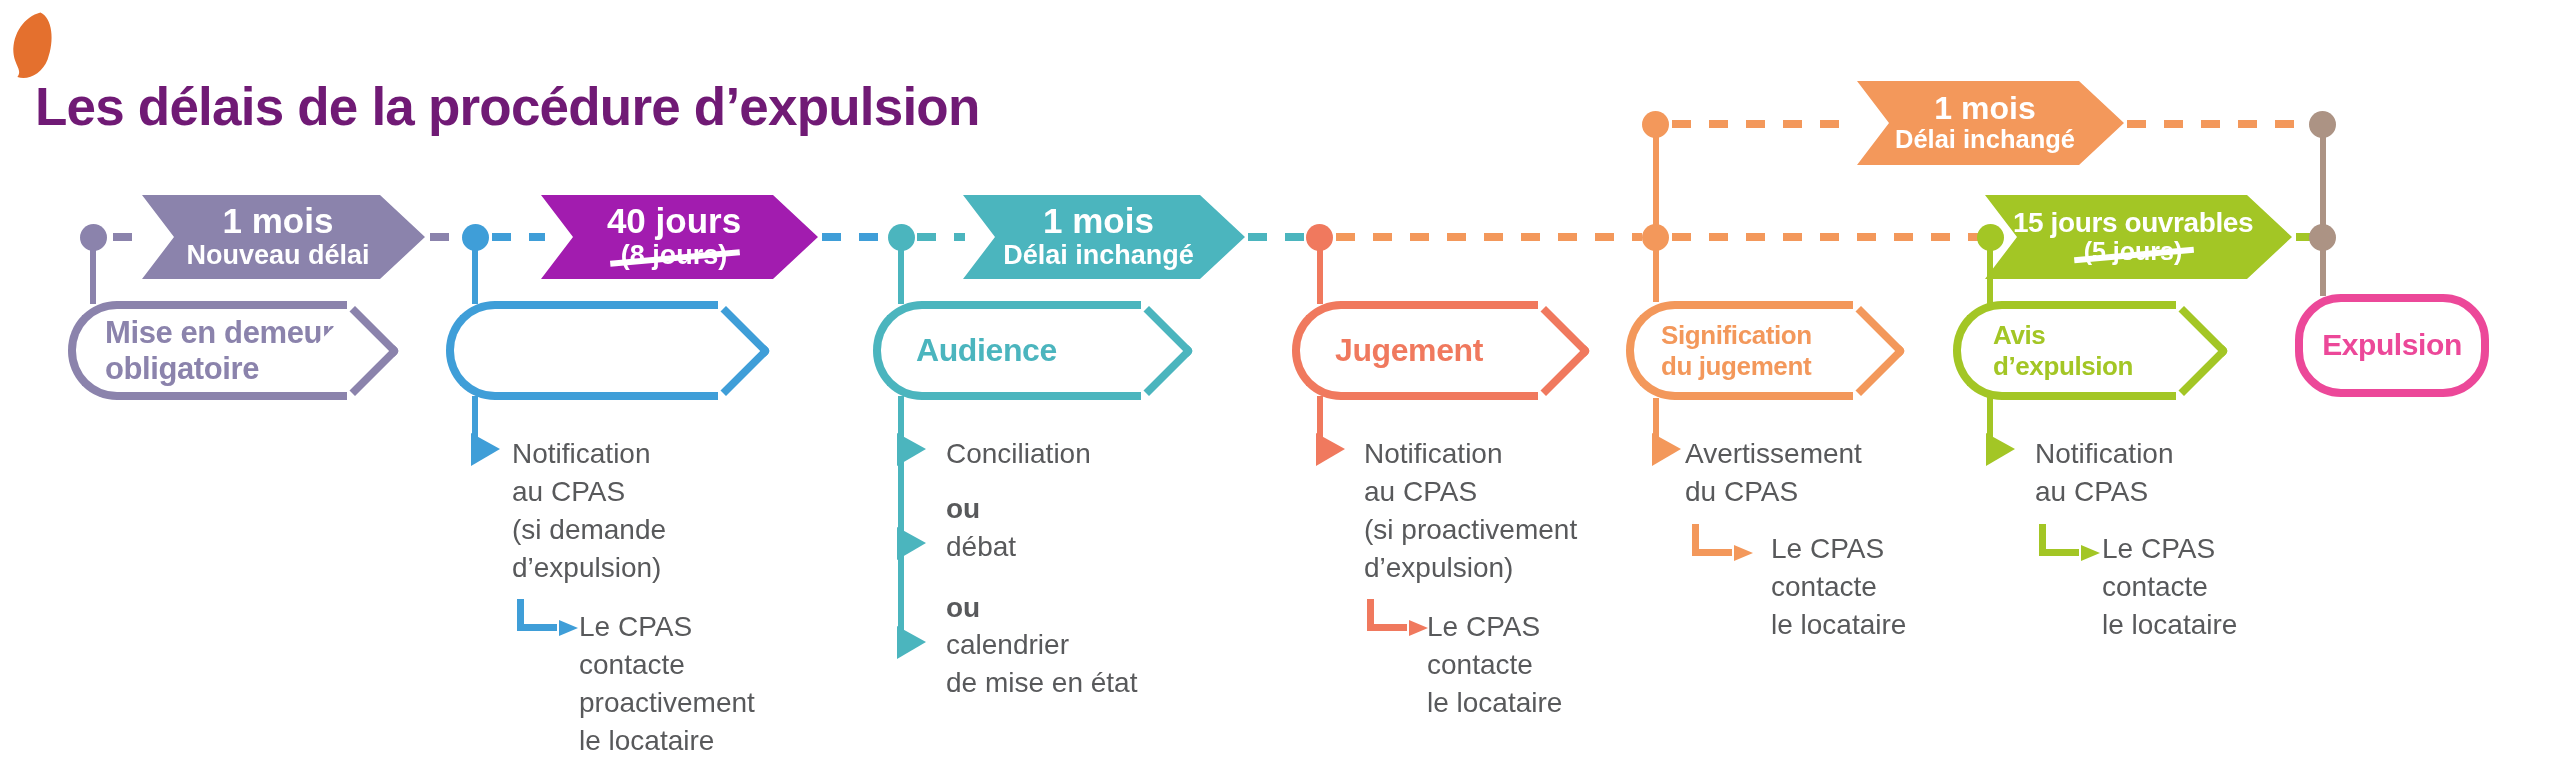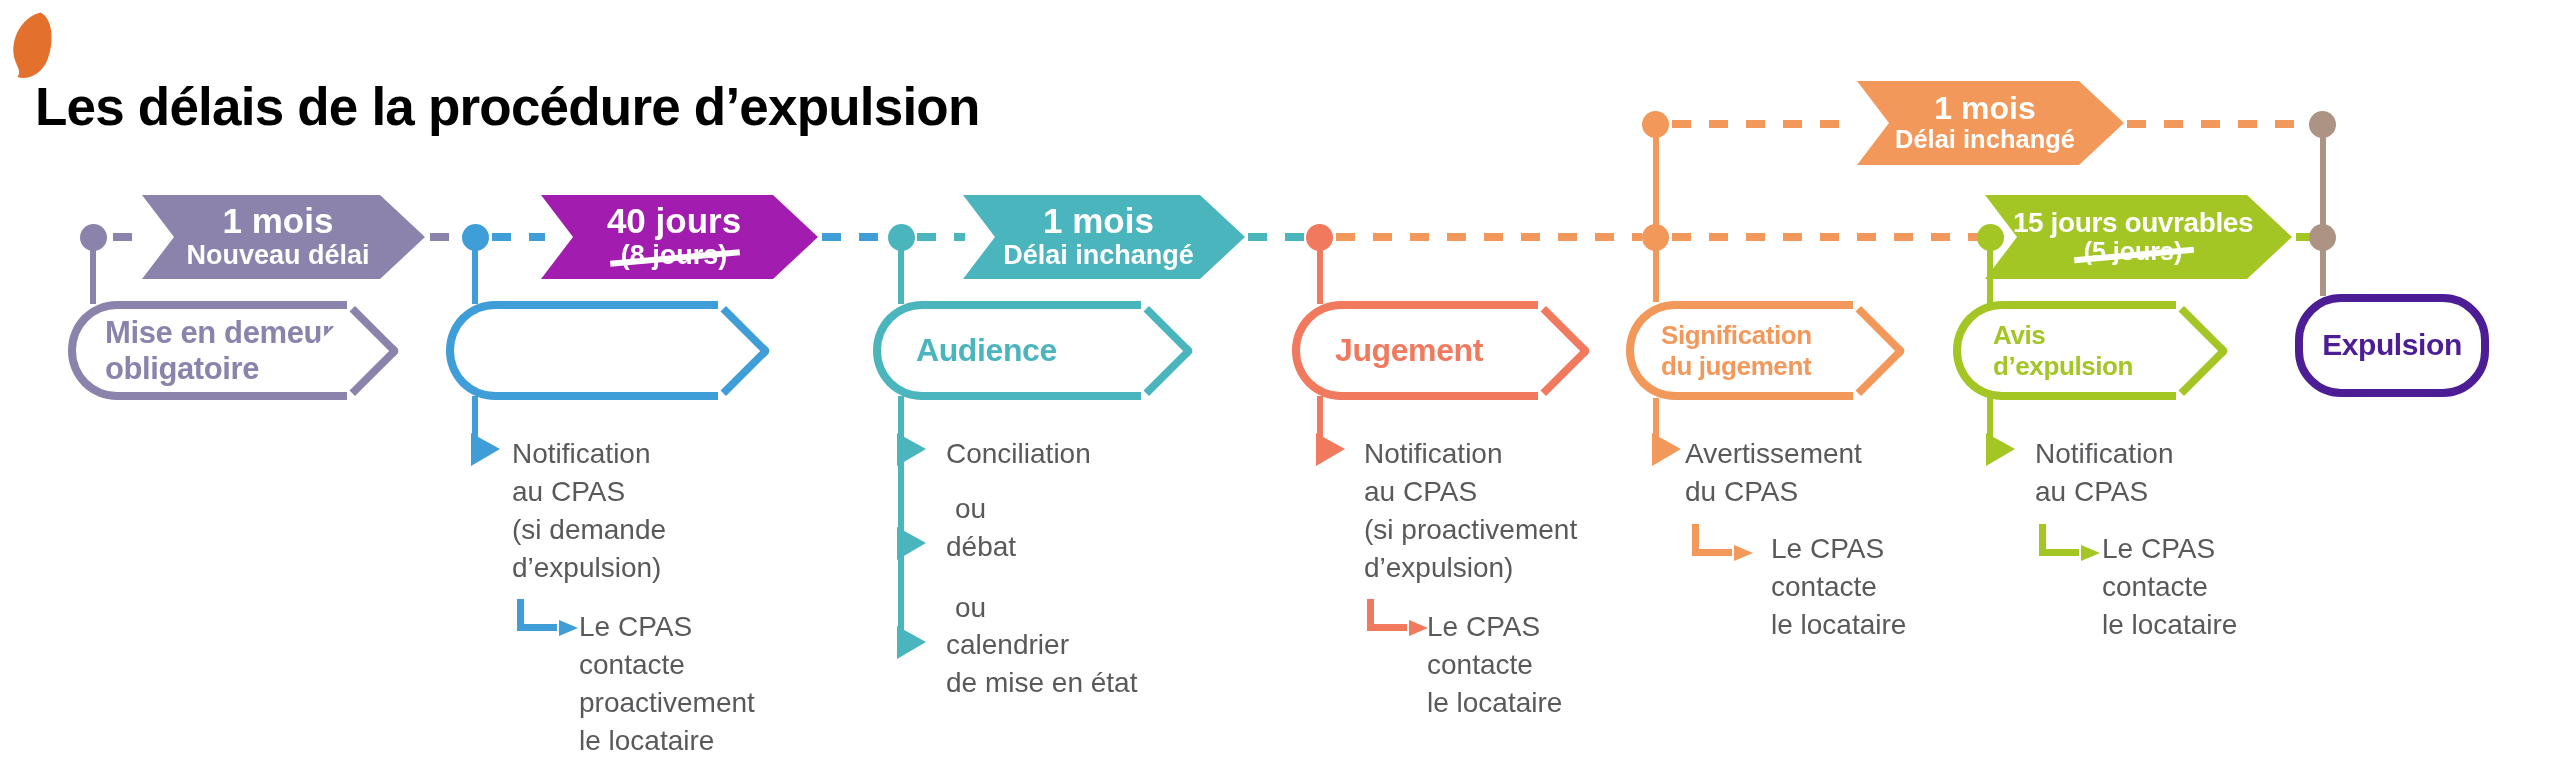--- a/index.html
+++ b/index.html
@@ -38,36 +38,36 @@
             border-top-right-radius:4.8px;box-sizing:border-box;}
   .box .label{font-weight:bold;font-size:32px;line-height:1.16;letter-spacing:-0.4px;white-space:nowrap;}
   .box.roundbox{border-right:8px solid currentColor;border-radius:46px;
                 padding-left:0;align-items:center;}
 
   .tri{position:absolute;width:0;height:0;z-index:4;
        border-left:29.5px solid;border-top:16px solid transparent;border-bottom:17.5px solid transparent;}
 
   .note{position:absolute;color:#58595B;font-size:28px;line-height:38px;z-index:4;}
   .note div{white-space:nowrap;}
-  .note .or{font-weight:normal;margin-left:9px;}
+  .note .or{font-weight:bold;}
 
   .elbow{position:absolute;width:40px;height:32px;box-sizing:border-box;z-index:4;
          border-left:7.2px solid;border-bottom:7.2px solid;}
   .elbow::after{content:"";position:absolute;right:-21px;bottom:-12px;width:0;height:0;
                 border-left:19px solid;border-top:8.8px solid transparent;border-bottom:8.8px solid transparent;}
 </style>
 </head>
 <body>
 
 <div id="canvas">
 
   <svg style="position:absolute;left:9.6px;top:11px;" width="45" height="70" viewBox="0 0 56 88">
     <path fill="#E4702E" d="M38,2 C18,7 3,28 4,52 C5,68 16,75 9,83 C22,88 40,79 47,61 C56,37 53,9 38,2 Z"></path>
   </svg>
-  <div class="title" style="color:#000000;">Les délais de la procédure d’expulsion</div>
+  <div class="title" style="color:#701a75;">Les délais de la procédure d’expulsion</div>
 
   <div class="dash" style="color:#8B83AC;left:113px;top:233px;width:32px;"></div>
   <div class="dash" style="color:#8B83AC;left:430px;top:233px;width:37px;"></div>
   <div class="dash" style="color:#3F9ED8;left:492px;top:233px;width:53px;"></div>
   <div class="dash" style="color:#3F9ED8;left:822px;top:233px;width:65px;"></div>
   <div class="dash" style="color:#4BB5BE;left:917px;top:233px;width:48px;"></div>
   <div class="dash" style="color:#4BB5BE;left:1248px;top:233px;width:57px;"></div>
   <div class="dash" style="color:#F3985B;left:1336px;top:233px;width:306px;"></div>
   <div class="dash" style="color:#F3985B;left:1672px;top:233px;width:306px;"></div>
   <div class="soliddash" style="color:#A3C625;left:2296px;top:233px;width:14.3px;"></div>
@@ -153,21 +153,21 @@
   </div>
 
   <div class="box" style="left:1953px;width:223px;color:#A3C625;padding-left:32px;">
     <div class="tip"></div>
     <div class="label" style="font-size:26px;">
       <div>Avis</div>
       <div>d’expulsion</div>
     </div>
   </div>
 
-  <div class="box roundbox" style="left:2295px;top:294px;width:194px;height:103px;color:#4c1d95;">
+  <div class="box roundbox" style="left:2295px;top:294px;width:194px;height:103px;color:#ec4899;">
     <div class="label" style="font-size:30px;">
       <div>Expulsion</div>
     </div>
   </div>
 
   <div class="tri" style="color:#3F9ED8;left:471px;top:433px;"></div>
   <div class="note" style="left:512px;top:435px;">
     <div>Notification</div>
     <div>au CPAS</div>
     <div>(si demande</div>

